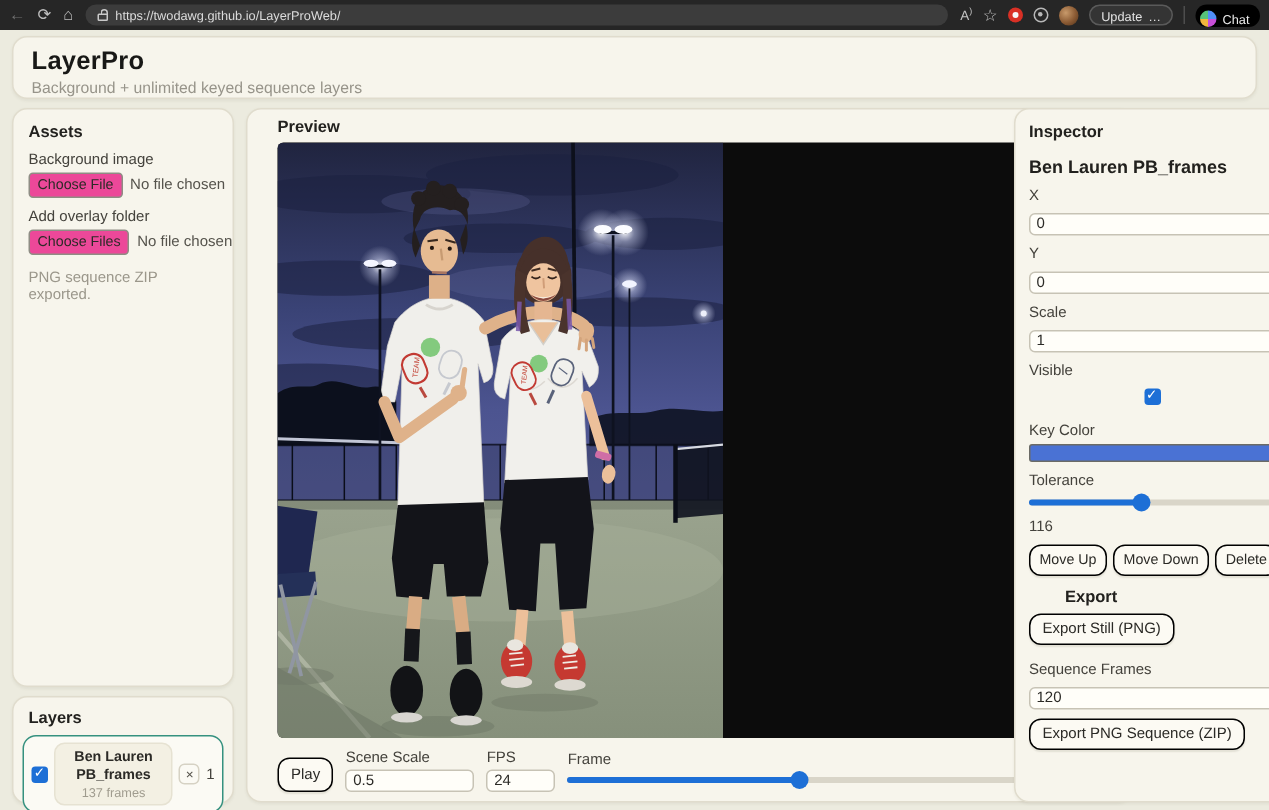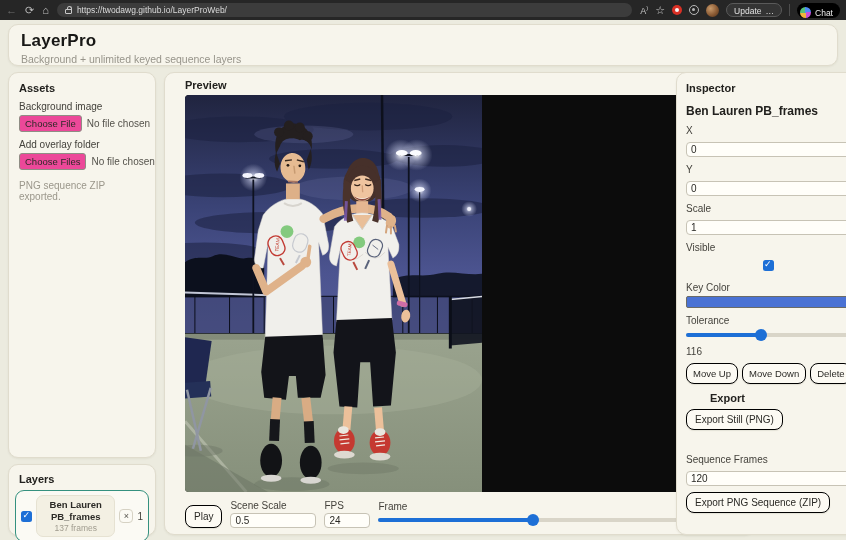--- a/index.html
+++ b/index.html
@@ -104,21 +104,21 @@
   .frame-counter { font-size:10px; color:#44423c; padding-bottom:3px; white-space:nowrap; }
 
   
   .insp-name { font-size:12px; font-weight:bold; color:#22211e; margin:10px 0 2px; }
   .visible-row { text-align:center; margin:4px 0 2px; }
   .key-swatch { width:100%; height:12px; border:1px solid #6b6b66; border-radius:2px; margin-top:2px; }
   .tol-value { font-size:10px; color:#44423c; margin:5px 0 6px; }
   .btn-row { display:flex; gap:4px; margin:2px 0 8px; }
   .btn-row .btn { padding:4px 6px; font-size:9.5px; }
   .export-title { font-size:11px; font-weight:bold; color:#22211e; margin-bottom:5px;padding-left:24px; }
-  .export-btn { margin-bottom:17px; }
+  .export-btn { margin-bottom:4px; }
   .zip-btn { margin-top:6px; }
 </style>
 </head>
 <body>
 
 <div class="chrome">
   <span class="nav-ic dim">←</span>
   <span class="nav-ic">⟳</span>
   <span class="nav-ic">⌂</span>
   <div class="url-pill">

